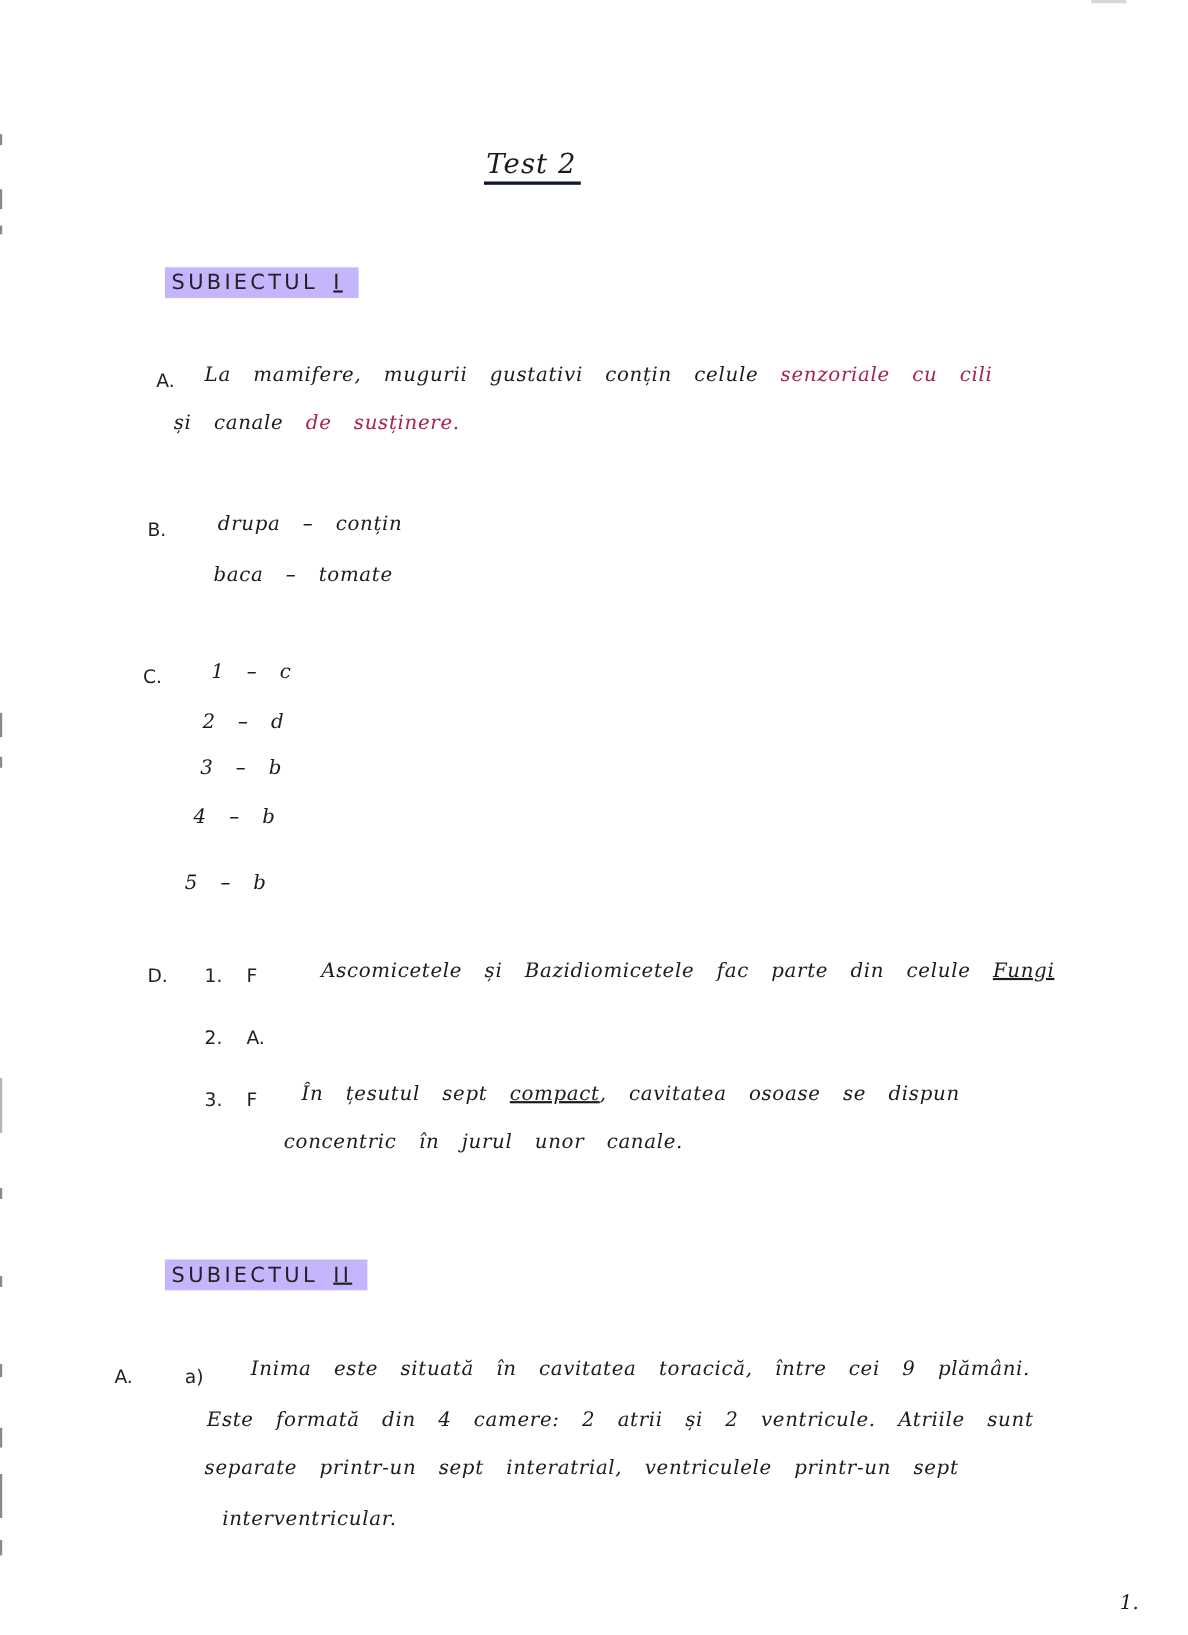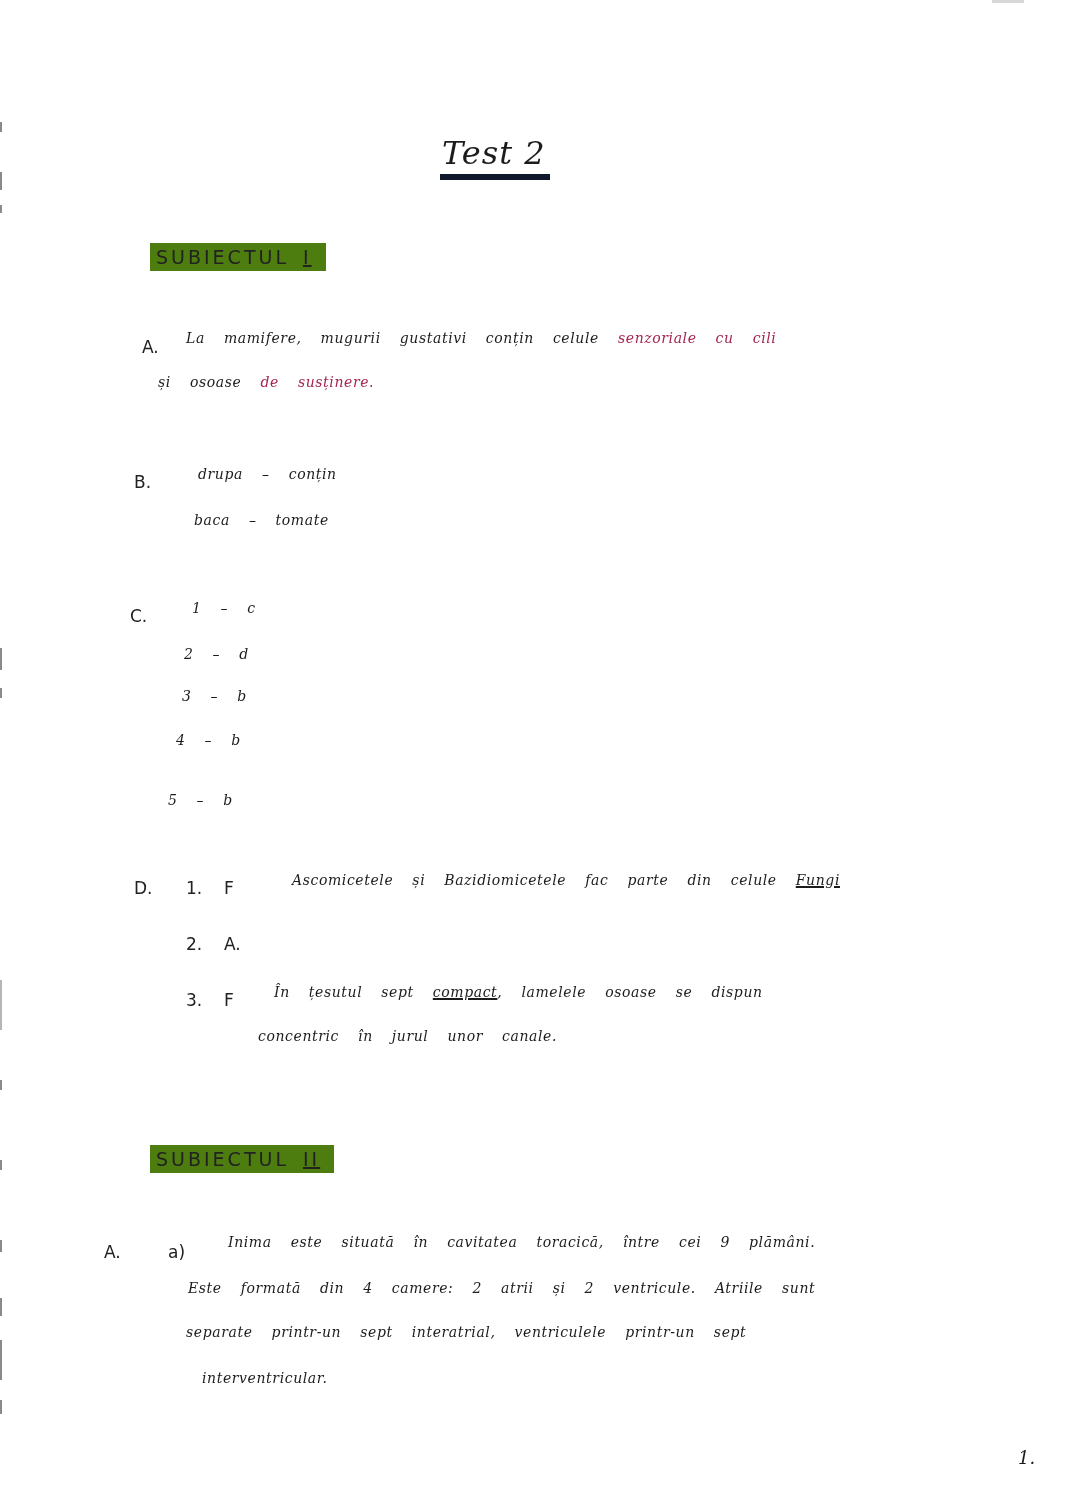--- a/index.html
+++ b/index.html
@@ -3,30 +3,30 @@
 <meta charset="utf-8">
 <style>
   html, body { margin: 0; padding: 0; }
   body {
     width: 1080px; height: 1486px; position: relative; overflow: hidden;
     background: #ffffff; color: #1c1c1c;
     font-family: "DejaVu Serif", serif; font-style: italic;
   }
   .abs { position: absolute; white-space: nowrap; }
   .title {
-    left: 440px; top: 134px; font-size: 32px; letter-spacing: 1px;
-    border-bottom: 6px solid #0f172a; padding: 0 4px 2px 2px;
+    left: 440px; top: 134px; font-size: 25px; letter-spacing: 1px;
+    border-bottom: 3px solid #0f172a; padding: 0 4px 2px 2px;
   }
   .subject {
     font-family: "DejaVu Sans", sans-serif; font-style: normal;
     font-size: 19px; letter-spacing: 3px; color: #222;
-    background: #4d7c0f; padding: 3px 14px 3px 6px;
+    background: #c4b5fd; padding: 3px 14px 3px 6px;
   }
   .subject .roman { text-decoration: underline; text-decoration-thickness: 1.5px; margin-left: 14px; }
-  .hw { font-size: 14px; word-spacing: 14px; letter-spacing: 0.6px; }
+  .hw { font-size: 18px; word-spacing: 14px; letter-spacing: 0.6px; }
   .label { font-family: "DejaVu Sans", sans-serif; font-style: normal; font-size: 17px; color: #222; }
   .pink { color: #a62450; }
   .u { text-decoration: underline; text-decoration-thickness: 1.5px; }
   .margin-mark { position: absolute; left: 0; width: 2px; background: #8a8a8a; }
   .pagenum { left: 1018px; top: 1447px; font-size: 18px; }
   .corner-mark { left: 992px; top: 0; width: 32px; height: 3px; background: #d8d8d8; }
 </style>
 </head>
 <body>
 
@@ -49,21 +49,21 @@
 <div class="abs subject" style="left:150px;top:243px">
   <span>SUBIECTUL</span><span class="roman">I</span>
 </div>
 
 <div class="abs label" style="left:142px;top:337px">A.</div>
 <div class="abs hw" style="left:186px;top:330px">
   <span>La mamifere, mugurii gustativi conțin celule</span>
   <span class="pink">senzoriale cu cili</span>
 </div>
 <div class="abs hw" style="left:158px;top:374px">
-  <span>și osoase</span>
+  <span>și canale</span>
   <span class="pink">de susținere.</span>
 </div>
 
 <div class="abs label" style="left:134px;top:472px">B.</div>
 <div class="abs hw" style="left:198px;top:466px">
   <span>drupa</span> – <span>conțin</span>
 </div>
 <div class="abs hw" style="left:194px;top:512px">
   <span>baca</span> – <span>tomate</span>
 </div>
@@ -83,21 +83,21 @@
   <span class="u">Fungi</span>
 </div>
 
 <div class="abs label" style="left:186px;top:934px">2.</div>
 <div class="abs label" style="left:224px;top:934px">A.</div>
 
 <div class="abs label" style="left:186px;top:990px">3.</div>
 <div class="abs label" style="left:224px;top:990px">F</div>
 <div class="abs hw" style="left:274px;top:984px">
   <span>În țesutul sept</span>
-  <span class="u">compact</span><span>, lamelele osoase se dispun</span>
+  <span class="u">compact</span><span>, cavitatea osoase se dispun</span>
 </div>
 <div class="abs hw" style="left:258px;top:1028px">concentric în jurul unor canale.</div>
 
 <div class="abs subject" style="left:150px;top:1145px">
   <span>SUBIECTUL</span><span class="roman">II</span>
 </div>
 
 <div class="abs label" style="left:104px;top:1242px">A.</div>
 <div class="abs label" style="left:168px;top:1242px">a)</div>
 <div class="abs hw" style="left:228px;top:1234px">Inima este situată în cavitatea toracică, între cei 9 plămâni.</div>

